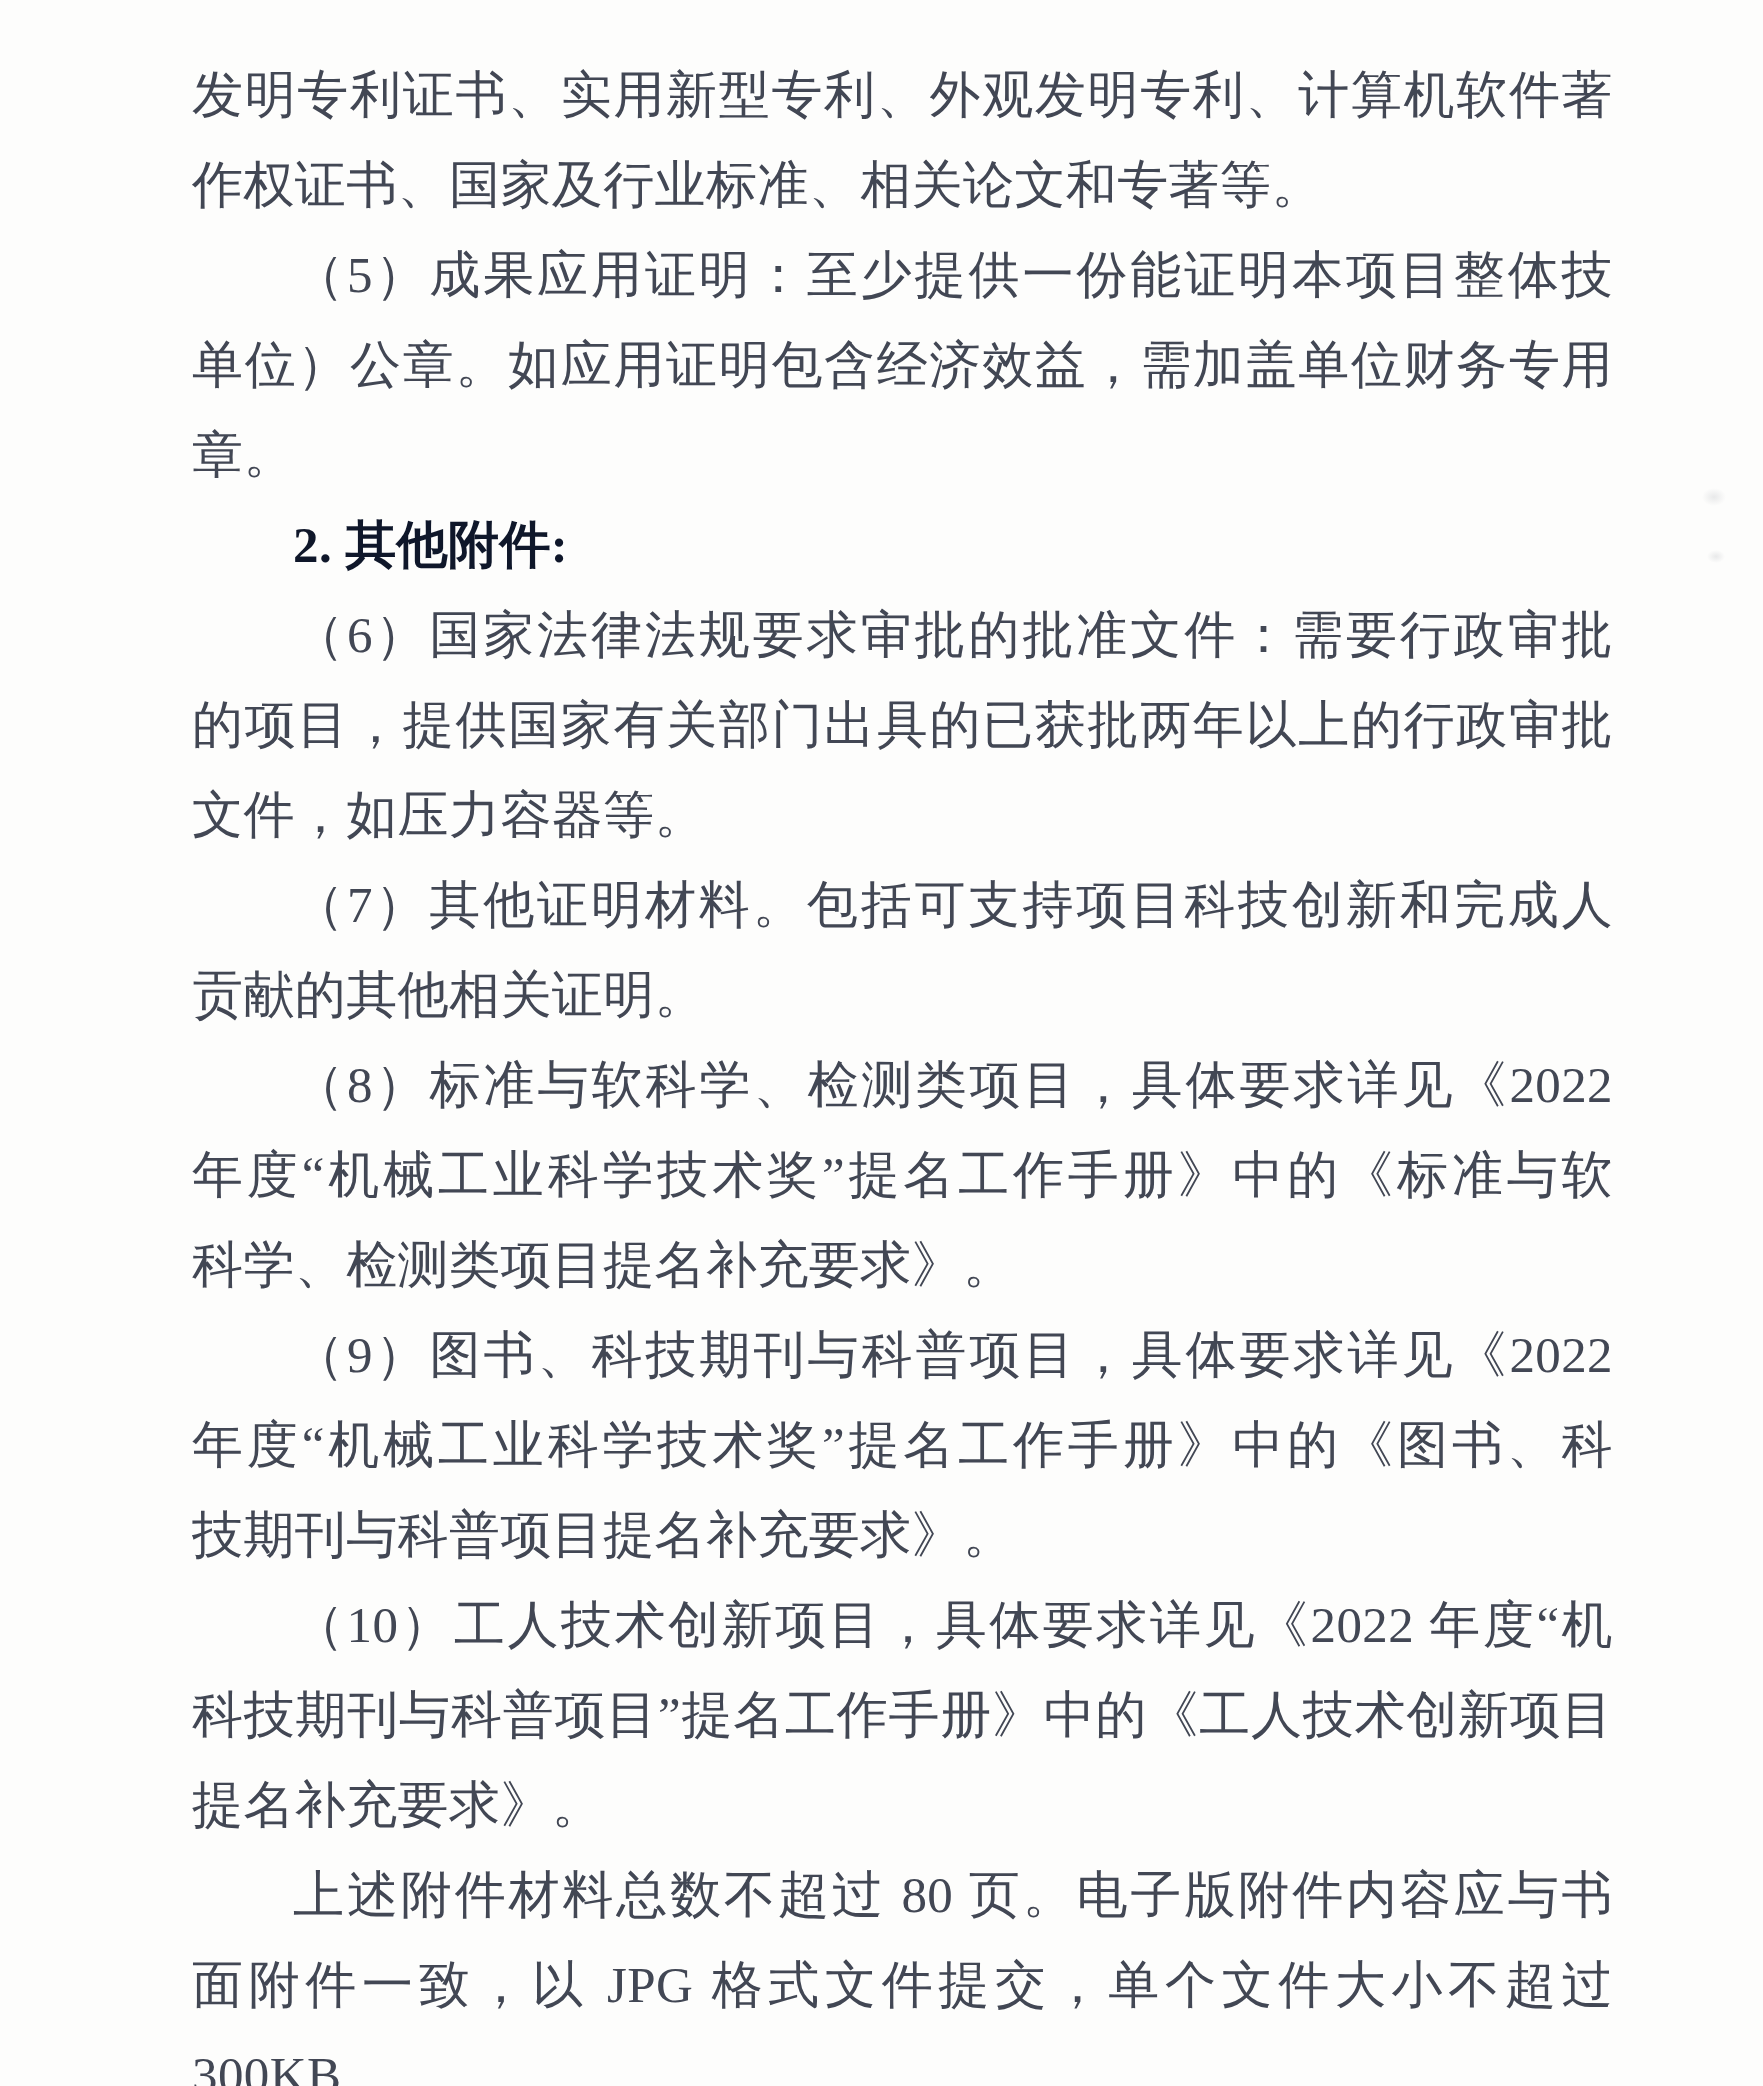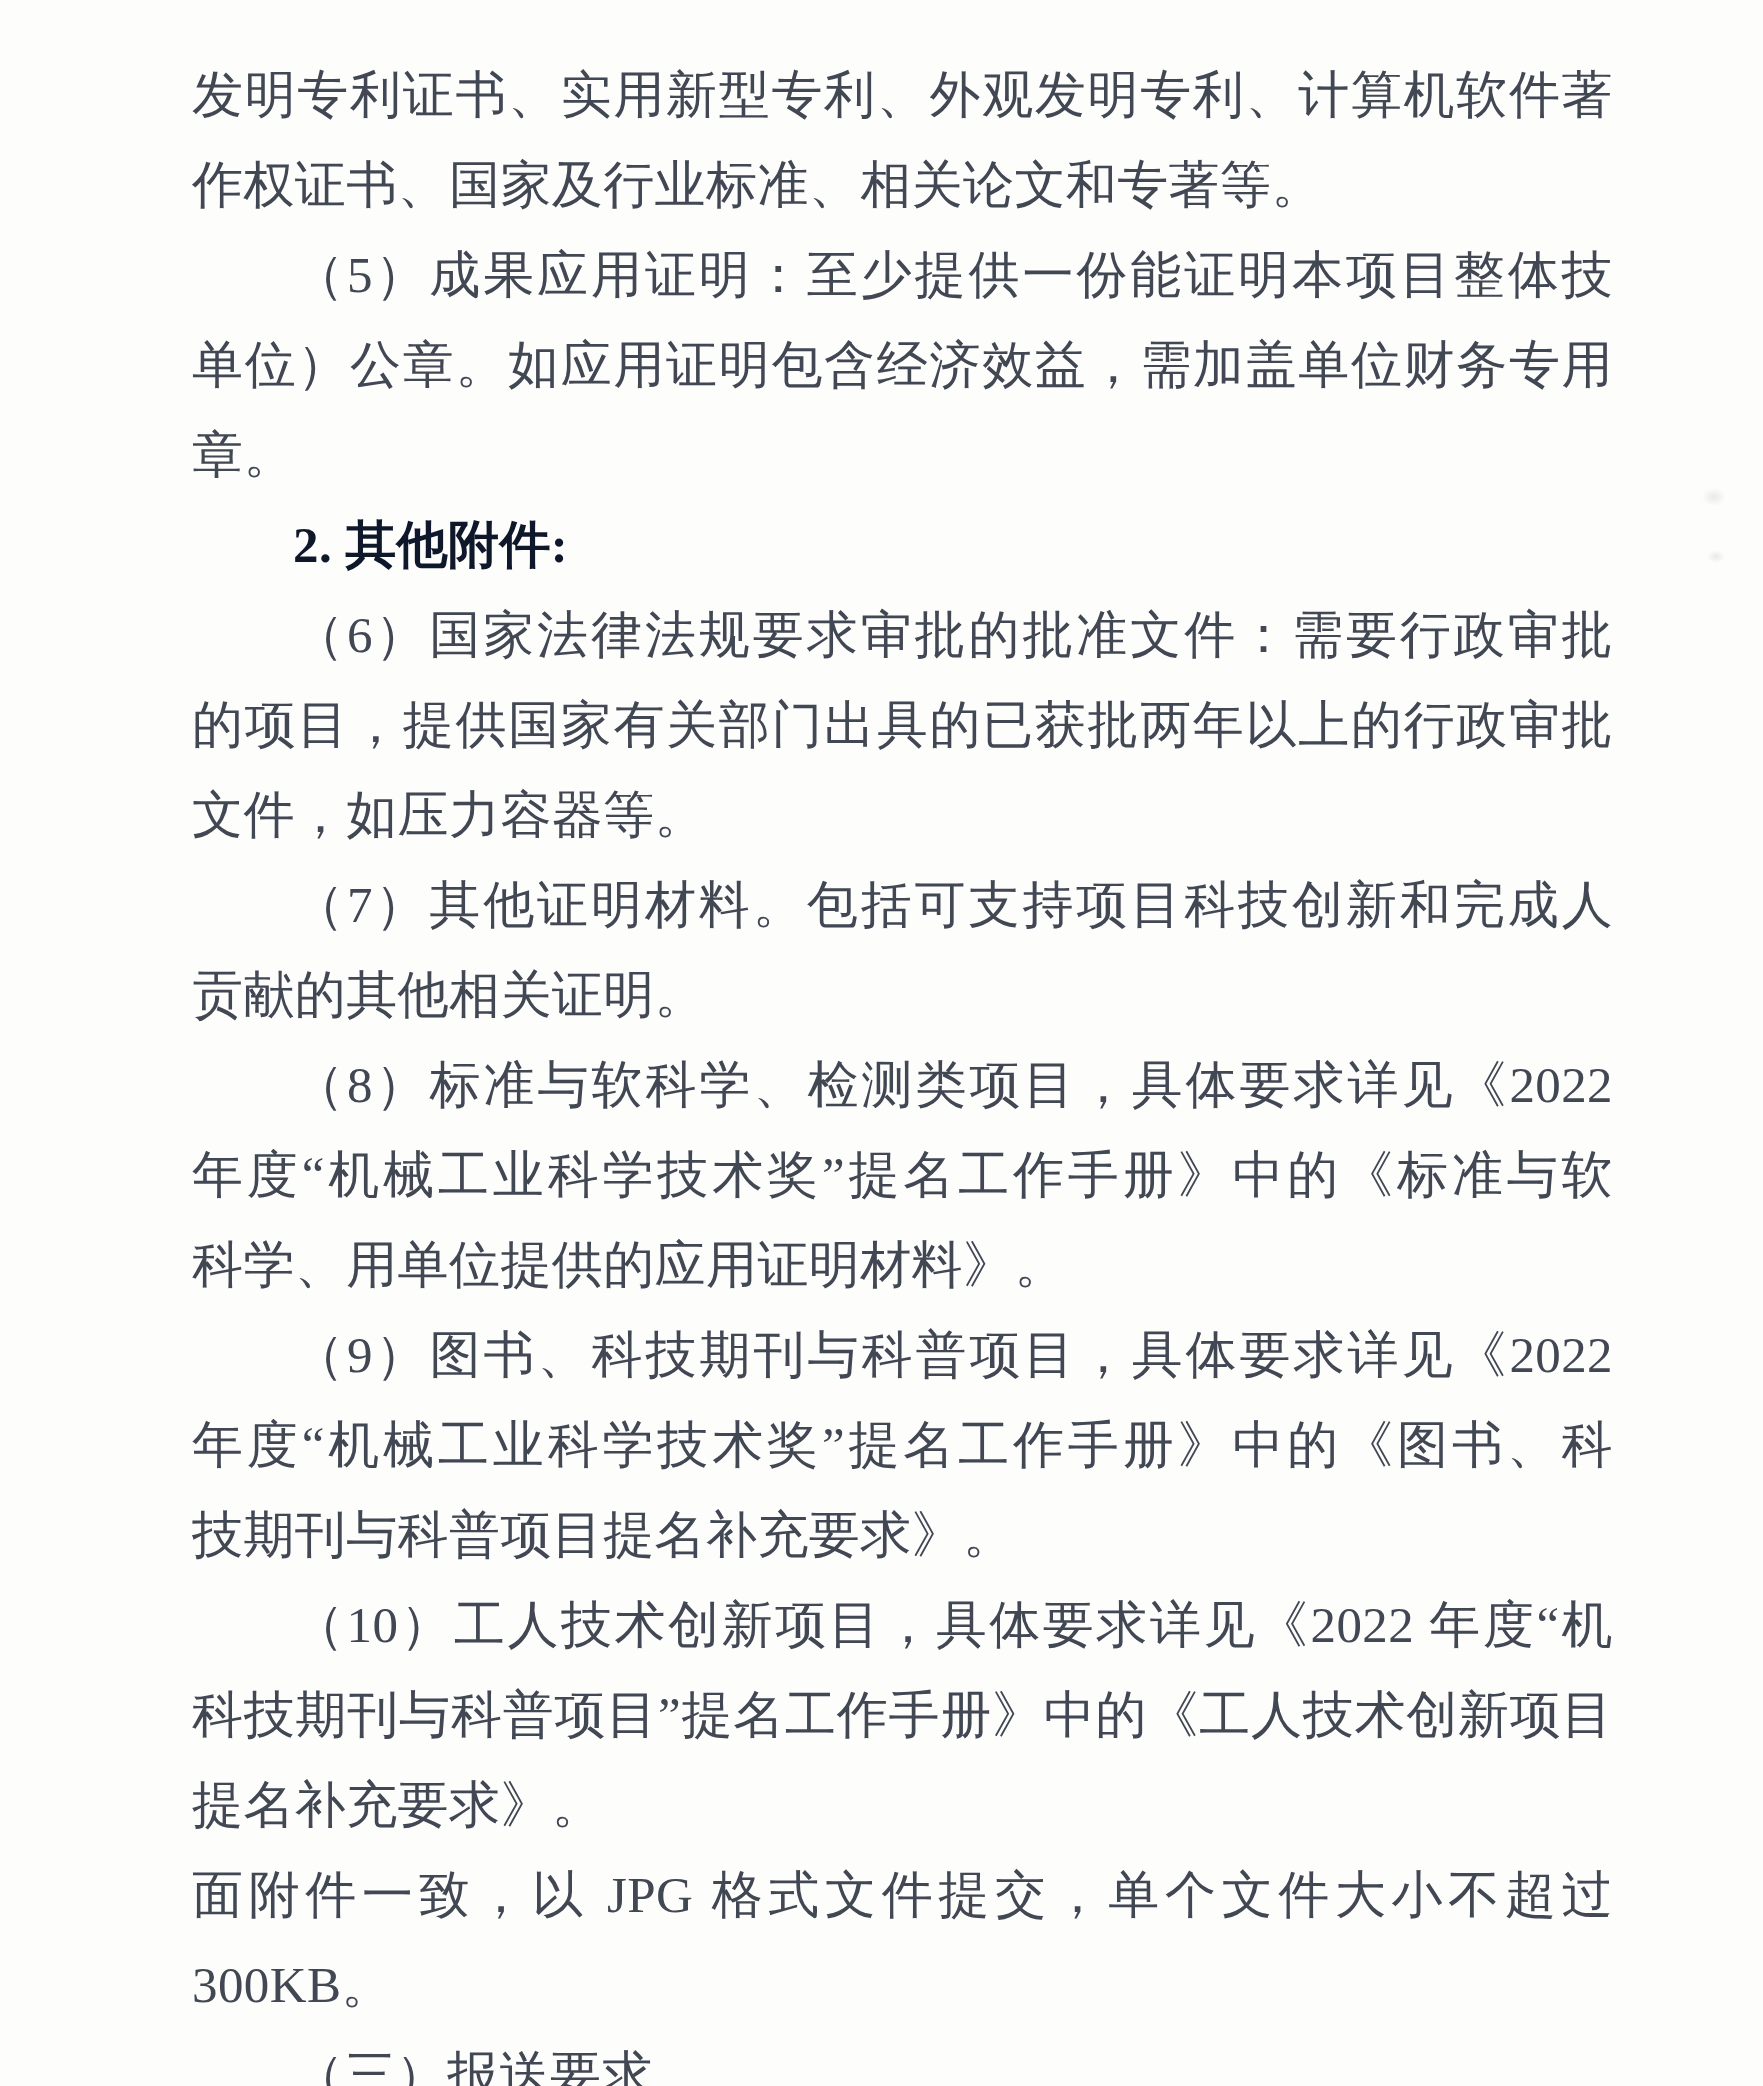--- a/index.html
+++ b/index.html
@@ -71,27 +71,28 @@
     <p class="line just">单位）公章。如应用证明包含经济效益，需加盖单位财务专用</p>
     <p class="line">章。</p>
     <p class="line indent bold">2. 其他附件:</p>
     <p class="line just indent">（6）国家法律法规要求审批的批准文件：需要行政审批</p>
     <p class="line just">的项目，提供国家有关部门出具的已获批两年以上的行政审批</p>
     <p class="line">文件，如压力容器等。</p>
     <p class="line just indent">（7）其他证明材料。包括可支持项目科技创新和完成人</p>
     <p class="line">贡献的其他相关证明。</p>
     <p class="line just indent">（8）标准与软科学、检测类项目，具体要求详见《2022</p>
     <p class="line just">年度“机械工业科学技术奖”提名工作手册》中的《标准与软</p>
-    <p class="line">科学、用单位提供的应用证明材料》。</p>
+    <p class="line">科学、检测类项目提名补充要求》。</p>
     <p class="line just indent">（9）图书、科技期刊与科普项目，具体要求详见《2022</p>
     <p class="line just">年度“机械工业科学技术奖”提名工作手册》中的《图书、科</p>
     <p class="line">技期刊与科普项目提名补充要求》。</p>
     <p class="line just indent">（10）工人技术创新项目，具体要求详见《2022 年度“机</p>
     <p class="line just">科技期刊与科普项目”提名工作手册》中的《工人技术创新项目</p>
     <p class="line">提名补充要求》。</p>
+    <p class="line just indent">上述附件材料总数不超过 80 页。电子版附件内容应与书</p>
     <p class="line just">面附件一致，以 JPG 格式文件提交，单个文件大小不超过</p>
     <p class="line">300KB。</p>
     <p class="line indent">（三）报送要求</p>
 
   </main>
 
   <div class="artifact a1"></div>
   <div class="artifact a2"></div>
 
 </div>

